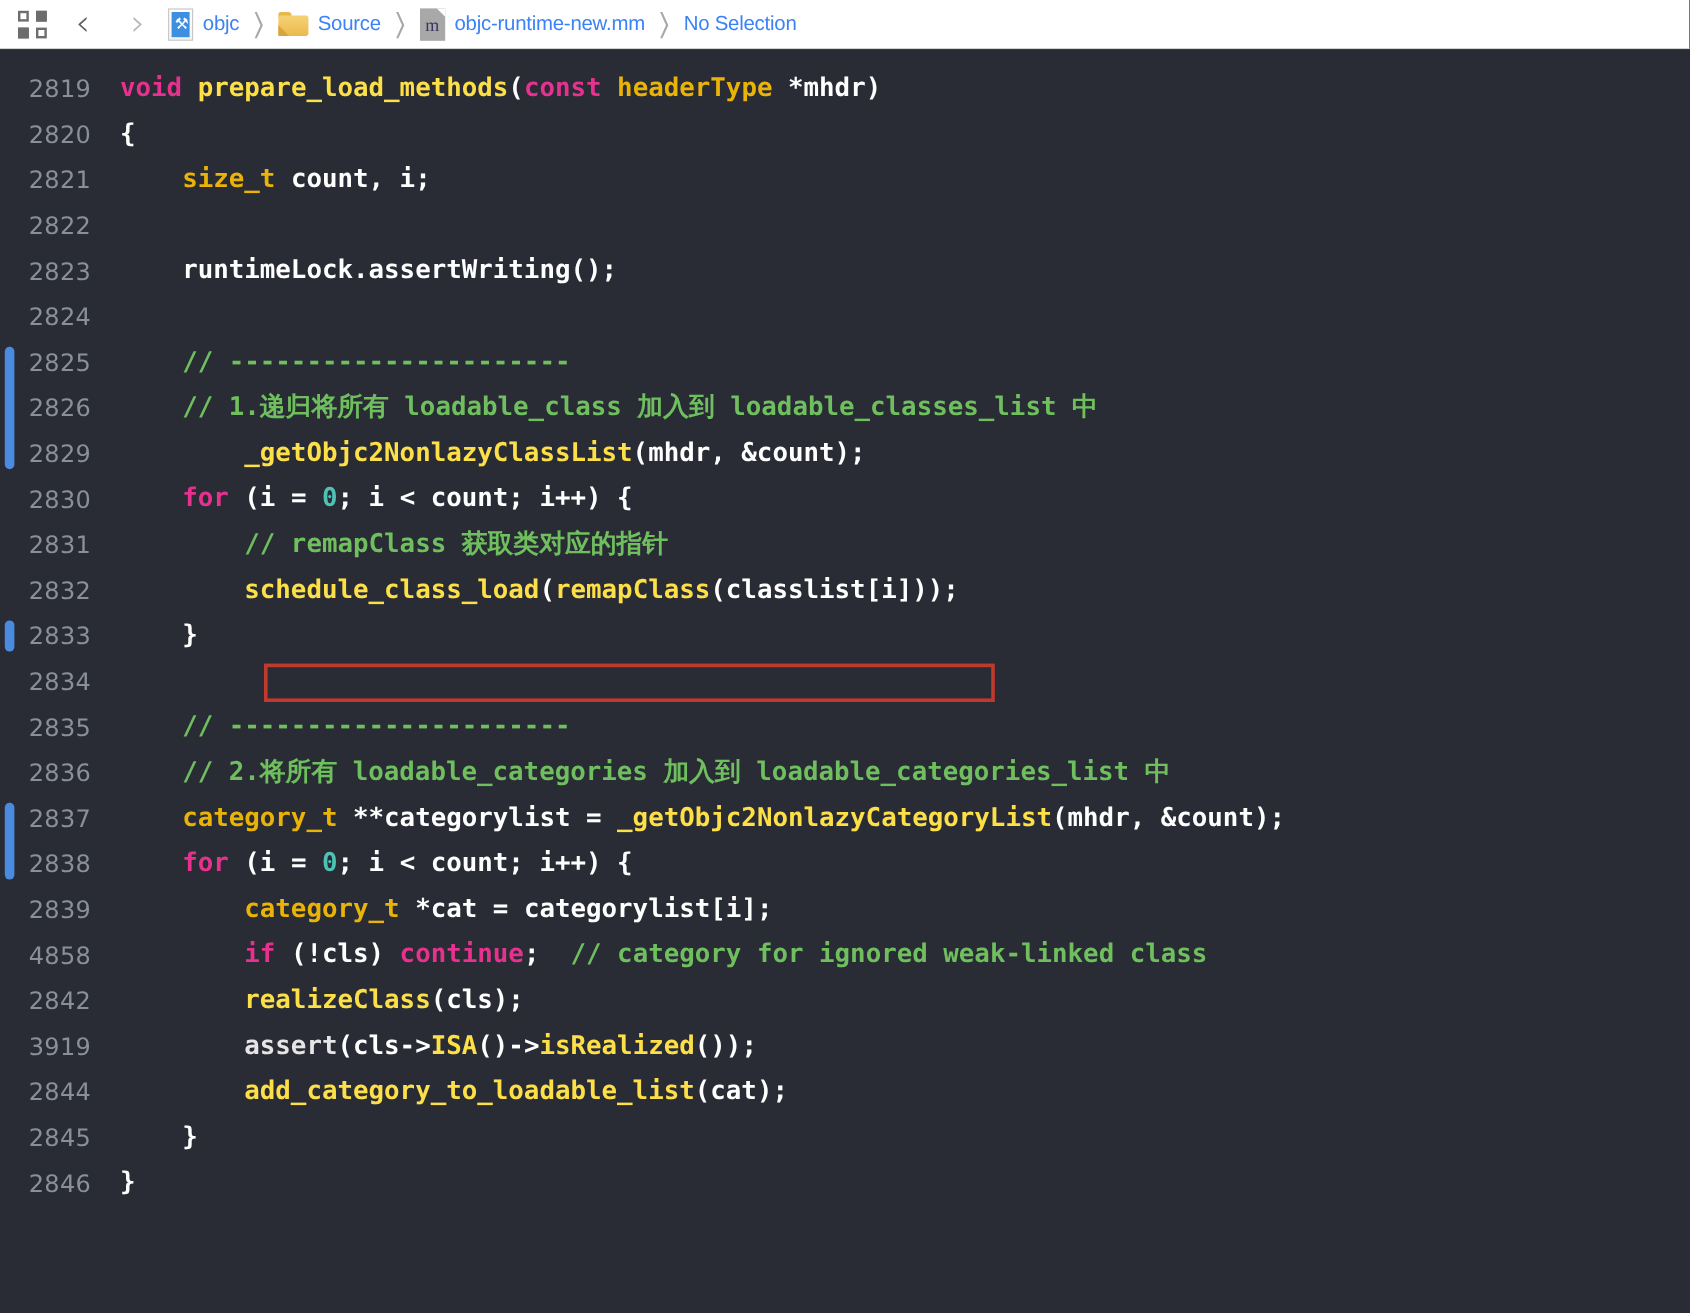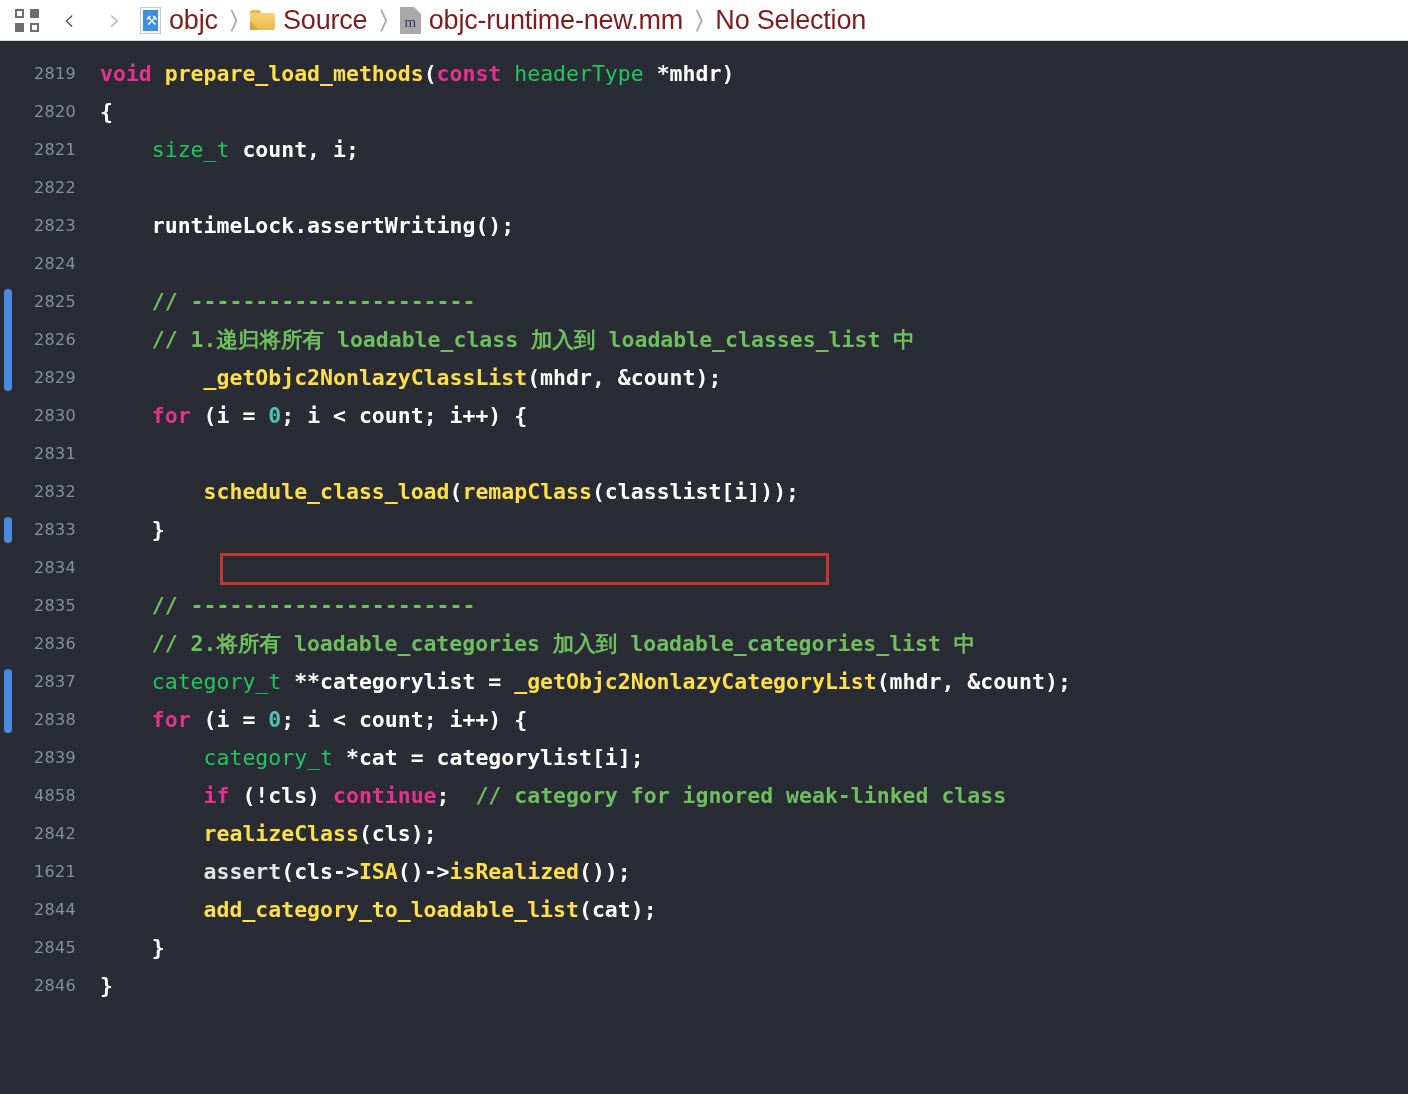--- a/index.html
+++ b/index.html
@@ -61,22 +61,22 @@
   .chev.fwd  { color: #b4b4b4; }
 
   .crumb {
     display: flex;
     align-items: center;
     gap: 8px;
     flex: 0 0 auto;
     padding: 0 2px;
   }
   .crumb-label {
-    font-size: 27px;
-    color: #7f1d1d;
+    font-size: 17px;
+    color: #3b82f6;
     letter-spacing: -0.2px;
     white-space: nowrap;
   }
   .crumb-sep {
     font-size: 25px;
     font-weight: 300;
     color: #a8a8a8;
     padding: 0 10px;
     font-family: "DejaVu Sans", sans-serif;
     flex: 0 0 auto;
@@ -184,21 +184,21 @@
     display: block;
   }
 
   .ln {
     position: absolute;
     left: 0;
     top: 0;
     width: 76px;
     text-align: right;
     color: #8a8f99;
-    font-size: 16px;
+    font-size: 20px;
     font-family: "DejaVu Sans", sans-serif;
     letter-spacing: 0.3px;
     user-select: none;
   }
 
   .code {
     position: absolute;
     left: 100px;
     top: 0;
     color: #ffffff;
@@ -216,21 +216,21 @@
 
   
   .hl-box {
     position: absolute;
     border: 3px solid #c0392b;
     pointer-events: none;
   }
 
   
   .t-kw    { color: #e7318e; font-weight: bold; text-align: center; }   
-  .t-type  { color: #22c55e; font-weight: normal; }   
+  .t-type  { color: #eab308; font-weight: bold; }   
   .t-fn    { color: #fde047; font-weight: bold; }
   .t-prop  { color: #4ec2b4; font-weight: bold; }
   .t-num   { color: #4ec2b4; font-weight: bold; }
   .t-macro { color: #e5e5e5; font-weight: bold; }   
   .t-cmt   { color: #6fbf5e; font-weight: bold; }   
   .t-pl    { color: #ffffff; font-weight: bold; }   
 </style>
 </head>
 <body>
 
@@ -290,32 +290,32 @@
       <div class="line"><span class="ln">2819</span><span class="code"><span class="t-kw">void</span><span class="t-pl"> </span><span class="t-fn">prepare_load_methods</span><span class="t-pl">(</span><span class="t-kw">const</span><span class="t-pl"> </span><span class="t-type">headerType</span><span class="t-pl"> *mhdr)</span></span></div>
       <div class="line"><span class="ln">2820</span><span class="code"><span class="t-pl">{</span></span></div>
       <div class="line"><span class="ln">2821</span><span class="code"><span class="t-pl">    </span><span class="t-type">size_t</span><span class="t-pl"> count, i;</span></span></div>
       <div class="line"><span class="ln">2822</span><span class="code"></span></div>
       <div class="line"><span class="ln">2823</span><span class="code"><span class="t-pl">    runtimeLock.assertWriting();</span></span></div>
       <div class="line"><span class="ln">2824</span><span class="code"></span></div>
       <div class="line"><span class="ln">2825</span><span class="code"><span class="t-pl">    </span><span class="t-cmt">// ----------------------</span></span></div>
       <div class="line"><span class="ln">2826</span><span class="code"><span class="t-pl">    </span><span class="t-cmt">// 1.递归将所有 loadable_class 加入到 loadable_classes_list 中</span></span></div>
       <div class="line"><span class="ln">2829</span><span class="code"><span class="t-pl">        </span><span class="t-fn">_getObjc2NonlazyClassList</span><span class="t-pl">(mhdr, &amp;count);</span></span></div>
       <div class="line"><span class="ln">2830</span><span class="code"><span class="t-pl">    </span><span class="t-kw">for</span><span class="t-pl"> (i = </span><span class="t-num">0</span><span class="t-pl">; i &lt; count; i++) {</span></span></div>
-      <div class="line"><span class="ln">2831</span></div>
+      <div class="line"><span class="ln">2831</span><span class="code"><span class="t-pl">        </span><span class="t-cmt">// remapClass 获取类对应的指针</span></span></div>
       <div class="line"><span class="ln">2832</span><span class="code"><span class="t-pl">        </span><span class="t-fn">schedule_class_load</span><span class="t-pl">(</span><span class="t-fn">remapClass</span><span class="t-pl">(classlist[i]));</span></span></div>
       <div class="line"><span class="ln">2833</span><span class="code"><span class="t-pl">    }</span></span></div>
       <div class="line"><span class="ln">2834</span><span class="code"></span></div>
       <div class="line"><span class="ln">2835</span><span class="code"><span class="t-pl">    </span><span class="t-cmt">// ----------------------</span></span></div>
       <div class="line"><span class="ln">2836</span><span class="code"><span class="t-pl">    </span><span class="t-cmt">// 2.将所有 loadable_categories 加入到 loadable_categories_list 中</span></span></div>
       <div class="line"><span class="ln">2837</span><span class="code"><span class="t-pl">    </span><span class="t-type">category_t</span><span class="t-pl"> **categorylist = </span><span class="t-fn">_getObjc2NonlazyCategoryList</span><span class="t-pl">(mhdr, &amp;count);</span></span></div>
       <div class="line"><span class="ln">2838</span><span class="code"><span class="t-pl">    </span><span class="t-kw">for</span><span class="t-pl"> (i = </span><span class="t-num">0</span><span class="t-pl">; i &lt; count; i++) {</span></span></div>
       <div class="line"><span class="ln">2839</span><span class="code"><span class="t-pl">        </span><span class="t-type">category_t</span><span class="t-pl"> *cat = categorylist[i];</span></span></div>
       <div class="line"><span class="ln">4858</span><span class="code"><span class="t-pl">        </span><span class="t-kw">if</span><span class="t-pl"> (!cls) </span><span class="t-kw">continue</span><span class="t-pl">;  </span><span class="t-cmt">// category for ignored weak-linked class</span></span></div>
       <div class="line"><span class="ln">2842</span><span class="code"><span class="t-pl">        </span><span class="t-fn">realizeClass</span><span class="t-pl">(cls);</span></span></div>
-      <div class="line"><span class="ln">1621</span><span class="code"><span class="t-pl">        </span><span class="t-macro">assert</span><span class="t-pl">(cls-&gt;</span><span class="t-fn">ISA</span><span class="t-pl">()-&gt;</span><span class="t-fn">isRealized</span><span class="t-pl">());</span></span></div>
+      <div class="line"><span class="ln">3919</span><span class="code"><span class="t-pl">        </span><span class="t-macro">assert</span><span class="t-pl">(cls-&gt;</span><span class="t-fn">ISA</span><span class="t-pl">()-&gt;</span><span class="t-fn">isRealized</span><span class="t-pl">());</span></span></div>
       <div class="line"><span class="ln">2844</span><span class="code"><span class="t-pl">        </span><span class="t-fn">add_category_to_loadable_list</span><span class="t-pl">(cat);</span></span></div>
       <div class="line"><span class="ln">2845</span><span class="code"><span class="t-pl">    }</span></span></div>
       <div class="line"><span class="ln">2846</span><span class="code"><span class="t-pl">}</span></span></div>
     </div>
 <div class="gutter-bar" style="top: 248px; height: 102px; background: rgb(74, 139, 223);"></div>
     <div class="gutter-bar" style="top: 476px; height: 26px; background: rgb(74, 139, 223);"></div>
     <div class="gutter-bar" style="top: 628px; height: 64px; background: rgb(74, 139, 223);"></div>
     <div class="hl-box" style="left: 220px; top: 512px; width: 609.031px; height: 32px; border-color: rgb(192, 57, 43);"></div>
   </div>
 

